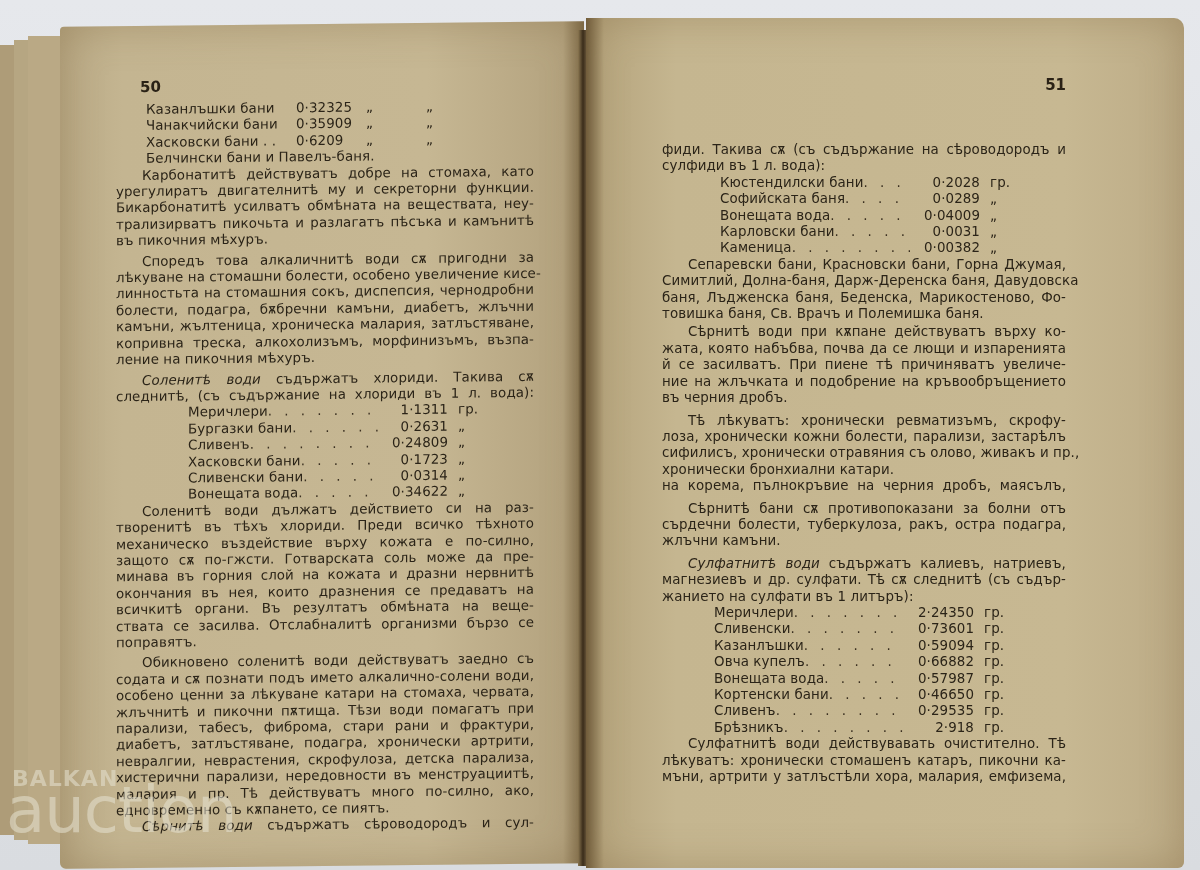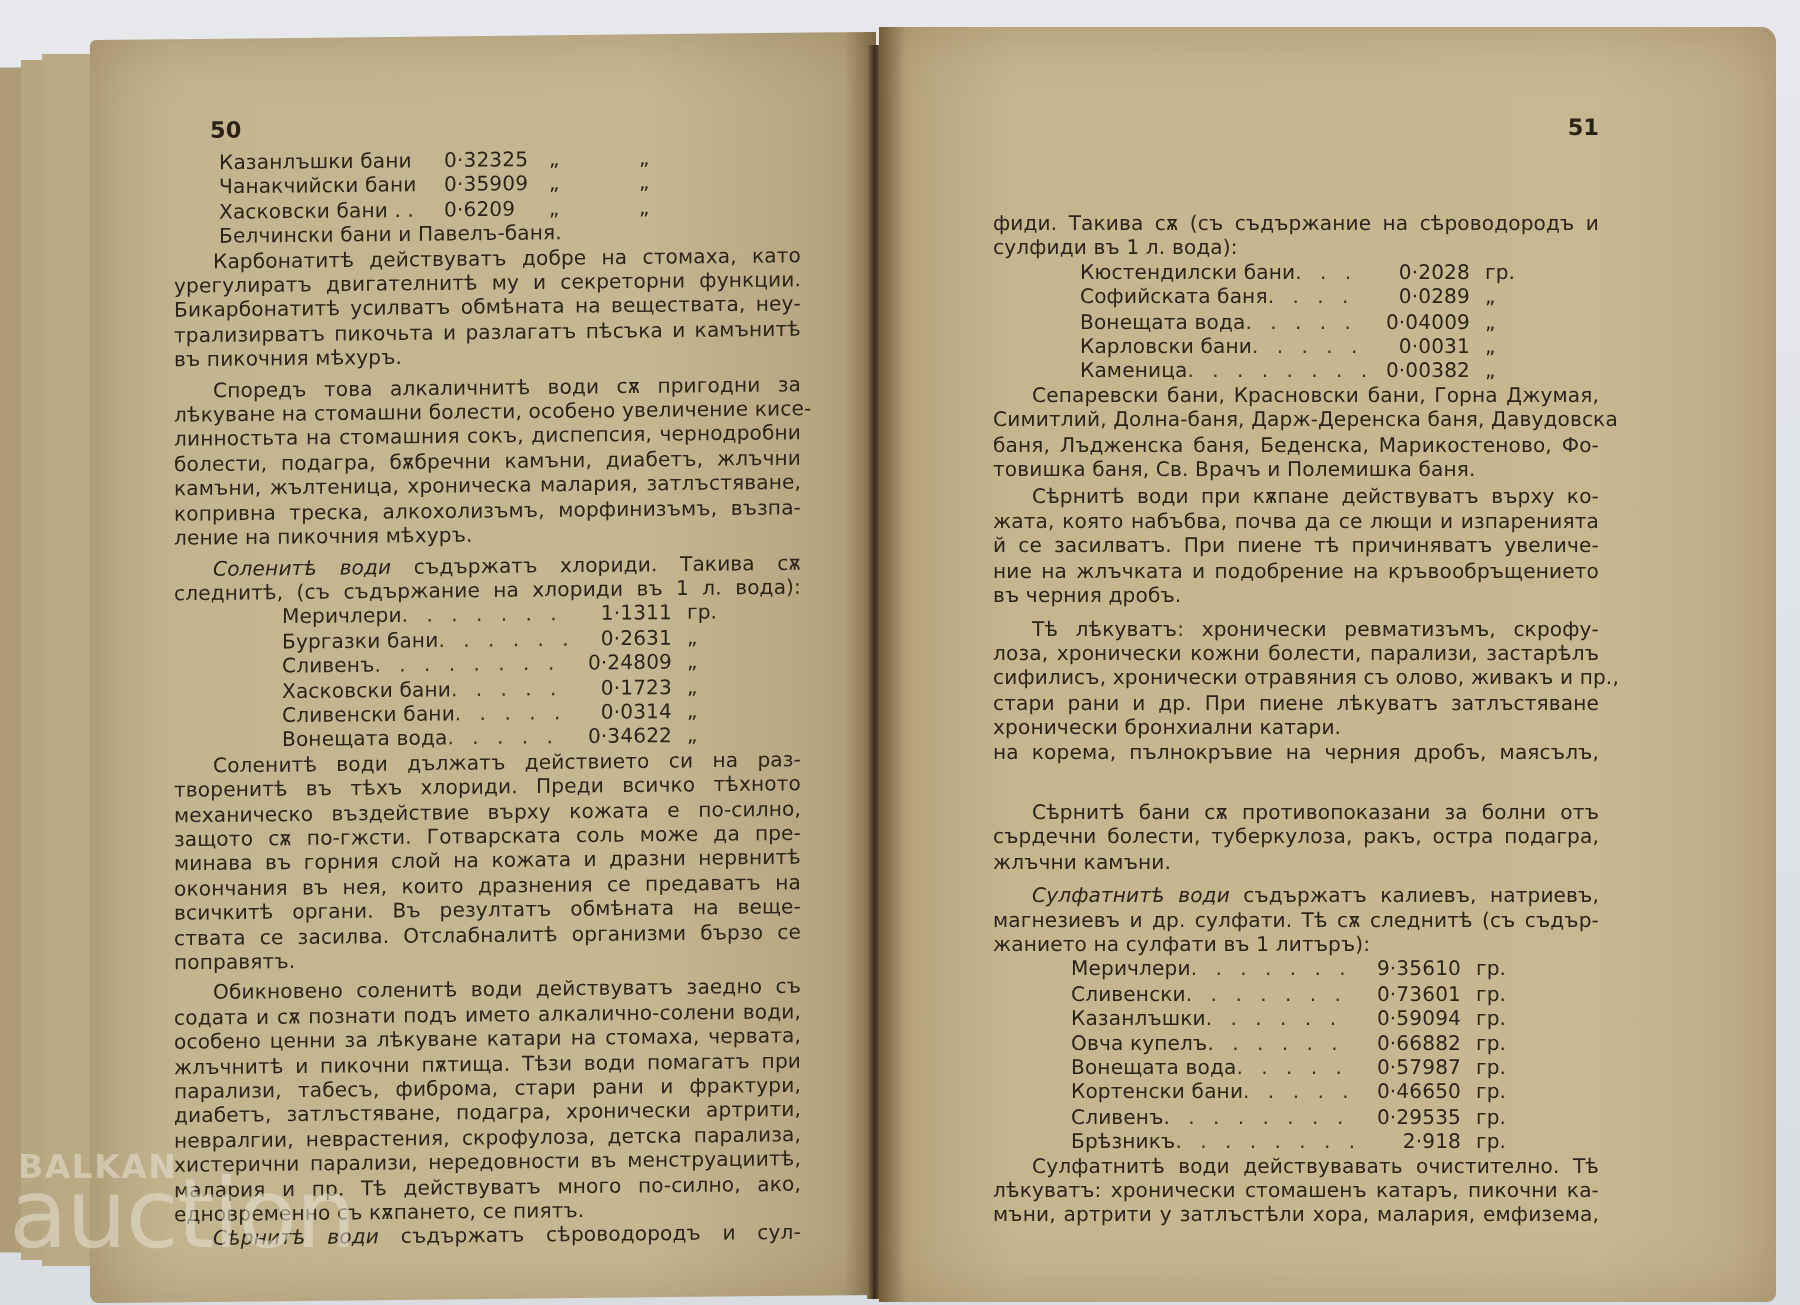--- a/index.html
+++ b/index.html
@@ -246,42 +246,41 @@
       <span class="line">й се засилватъ. При пиене тѣ причиняватъ увеличе-</span>
       <span class="line">ние на жлъчката и подобрение на кръвообръщението</span>
       <span class="line last">въ черния дробъ.</span>
     </div>
 
 
     <div style="margin-top:6px">
       <span class="line indent">Тѣ лѣкуватъ: хронически ревматизъмъ, скрофу-</span>
       <span class="line">лоза, хронически кожни болести, парализи, застарѣлъ</span>
       <span class="line">сифилисъ, хронически отравяния съ олово, живакъ и пр.,</span>
-      <span class="line">стари рани и др. При пиене лѣкуватъ затлъстяване</span>
       <span class="line last">хронически бронхиални катари.</span>
       <span class="line">на корема, пълнокръвие на черния дробъ, маясълъ,</span>
     </div>
 
-    <div style="margin-top:24px">
+    <div style="margin-top:6px">
       <span class="line indent">Сѣрнитѣ бани сѫ противопоказани за болни отъ</span>
       <span class="line">сърдечни болести, туберкулоза, ракъ, остра подагра,</span>
       <span class="line last">жлъчни камъни.</span>
     </div>
 
     <div style="margin-top:6px">
       <span class="line indent"><span class="it">Сулфатнитѣ води</span><span> съдържатъ калиевъ, натриевъ,</span></span>
       <span class="line">магнезиевъ и др. сулфати. Тѣ сѫ следнитѣ (съ съдър-</span>
       <span class="line last">жанието на сулфати въ 1 литъръ):</span>
     </div>
 
     <div class="table" style="width:300px;margin-left:52px;">
       <div class="trow">
         <span class="tname">Меричлери</span>
         <span class="tdots">. . . . . . . . . . . . . .</span>
-        <span class="tval" style="width:70px">9·35610</span>
+        <span class="tval" style="width:70px">2·24350</span>
         <span class="tunit" style="width:30px">гр.</span>
       </div>
       <div class="trow">
         <span class="tname">Сливенски</span>
         <span class="tdots">. . . . . . . . . . . . . .</span>
         <span class="tval" style="width:70px">0·73601</span>
         <span class="tunit" style="width:30px">гр.</span>
       </div>
       <div class="trow">
         <span class="tname">Казанлъшки</span>

